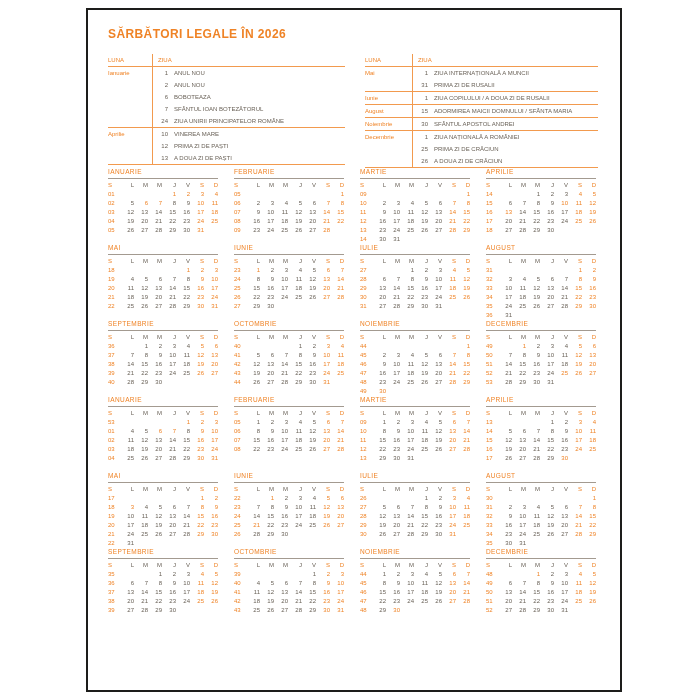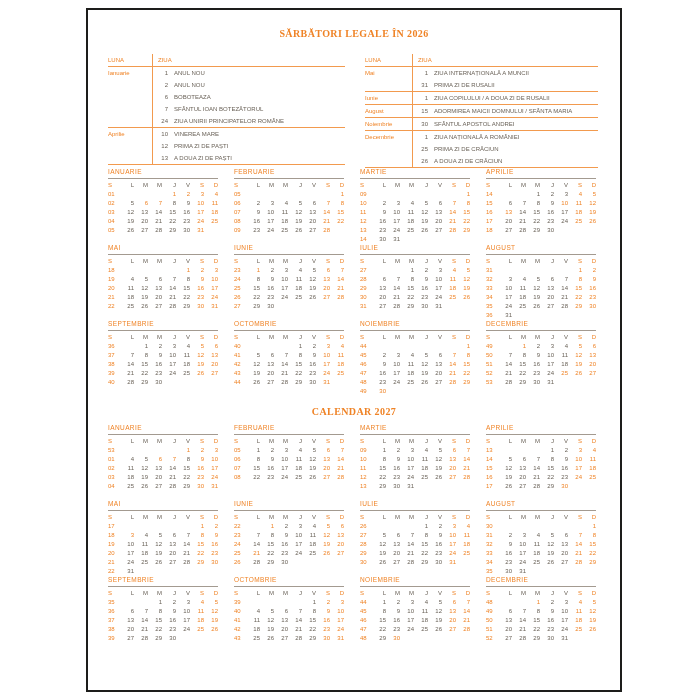--- a/index.html
+++ b/index.html
@@ -3,22 +3,22 @@
 <meta charset="utf-8">
 <style>
   * { margin:0; padding:0; box-sizing:border-box; }
   html,body { width:700px; height:700px; background:#ffffff; font-family:"Liberation Sans", sans-serif; }
   body { position:relative; }
   :root { --accent:#ef8326; --accent-line:#f29a4e; --txt:#6a6258; --rule:#a39a90; --frame:#1d1d1b; }
 
   .page { position:absolute; left:86px; top:8px; width:536px; height:684px; background:#fff;
           border:2px solid var(--frame); padding:18px 20px 0 20px; }
 
-  .sec-title { font-size:10px; line-height:12px; font-weight:bold; letter-spacing:0.4px;
-               color:var(--accent); text-align:center;font-family:Liberation Serif, serif; }
+  .sec-title { font-size:12px; line-height:12px; font-weight:bold; letter-spacing:0.4px;
+               color:var(--accent); text-align:left; }
   .t-holidays { margin-bottom:14px; }
   .t-cal26 { margin-top:10px; margin-bottom:10px; }
   .t-cal27 { margin-top:10px; margin-bottom:6px; }
 
   
   .htables { display:flex; gap:20px; }
   .ht { font-size:6px; color:var(--txt); }
   .ht-left  { width:237px; }
   .ht-right { width:233px; }
   .ht-head, .ht-group { display:flex; border-bottom:1px solid var(--accent-line); }
@@ -786,21 +786,20 @@
           <span>29</span>
           <span>30</span>
           <span>31</span>
           <span></span>
           <span class="we"></span>
           <span class="we"></span>
         </div>
       </div>
     </div>
 
-  <div class="sec-title t-cal27">CALENDAR 2027</div>
   <div class="months" id="months-2027">
       <div class="month">
         <div class="mname">IANUARIE</div>
         <div class="mrule"></div>
         <div class="mgrid">
           <span class="wk hd">S</span>
           <span class="hd">L</span>
           <span class="hd">M</span>
           <span class="hd">M</span>
           <span class="hd">J</span>

